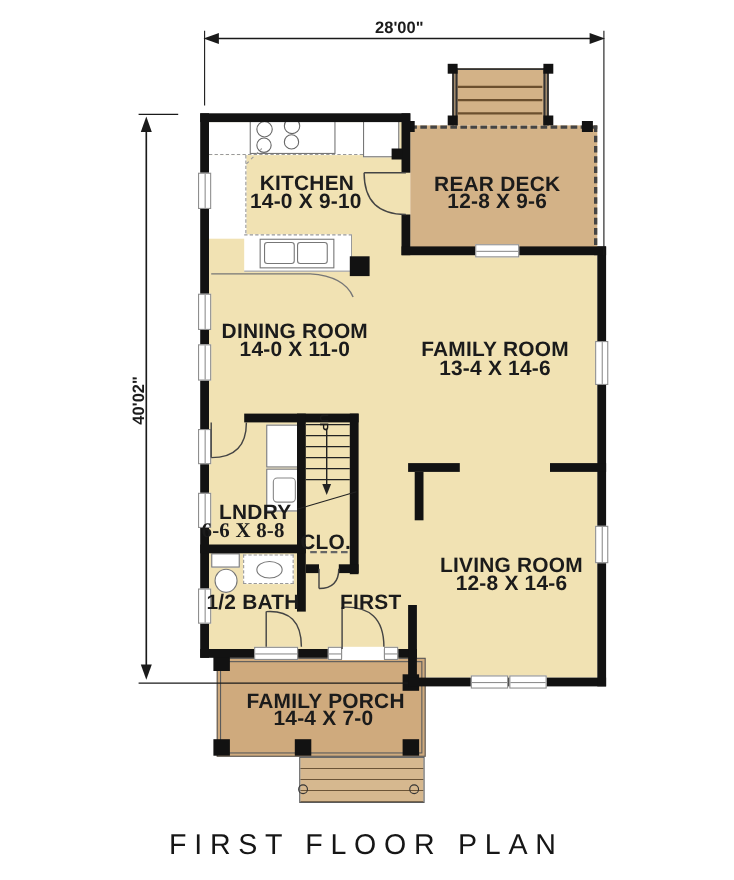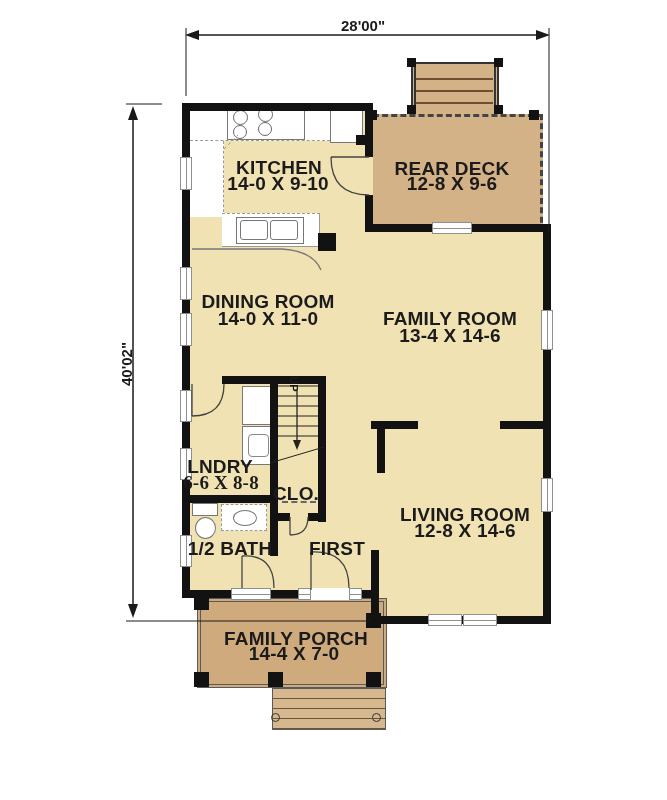--- a/index.html
+++ b/index.html
@@ -173,25 +173,26 @@
 
   <div class="lbl" style="left:268px;top:295px;">DINING ROOM</div>
   <div class="lbl" style="left:268px;top:312px;text-align:right;">14-0 X 11-0</div>
 
   <div class="lbl" style="left:450px;top:312px;">FAMILY ROOM</div>
   <div class="lbl" style="left:450px;top:329px;">13-4 X 14-6</div>
 
   <div class="lbl" style="left:465px;top:508px;">LIVING ROOM</div>
   <div class="lbl" style="left:465px;top:524px;">12-8 X 14-6</div>
 
-  <div class="lbl" style="left:220px;top:460px;text-align:center;">LNDRY</div>
+  <div class="lbl" style="left:232px;top:460px;text-align:center;">LNDRY</div>
   <div class="lbl" style="left:221px;top:476px;font-family:Liberation Serif, serif;">6-6 X 8-8</div>
 
   <div class="lbl" style="left:296px;top:487px;">CLO.</div>
   <div class="lbl" style="left:230px;top:542px;">1/2 BATH</div>
   <div class="lbl" style="left:337px;top:542px;">FIRST</div>
 
   <div class="lbl" style="left:296px;top:632px;">FAMILY PORCH</div>
   <div class="lbl" style="left:294px;top:647px;">14-4 X 7-0</div>
 
   <div class="lbl" style="left:294px;top:384px;font-size:11px;transform:translate(-50%,-50%) rotate(90deg);">UP</div>
 
+  <div class="title">FIRST FLOOR PLAN</div>
 </div>
 
 </body></html>

